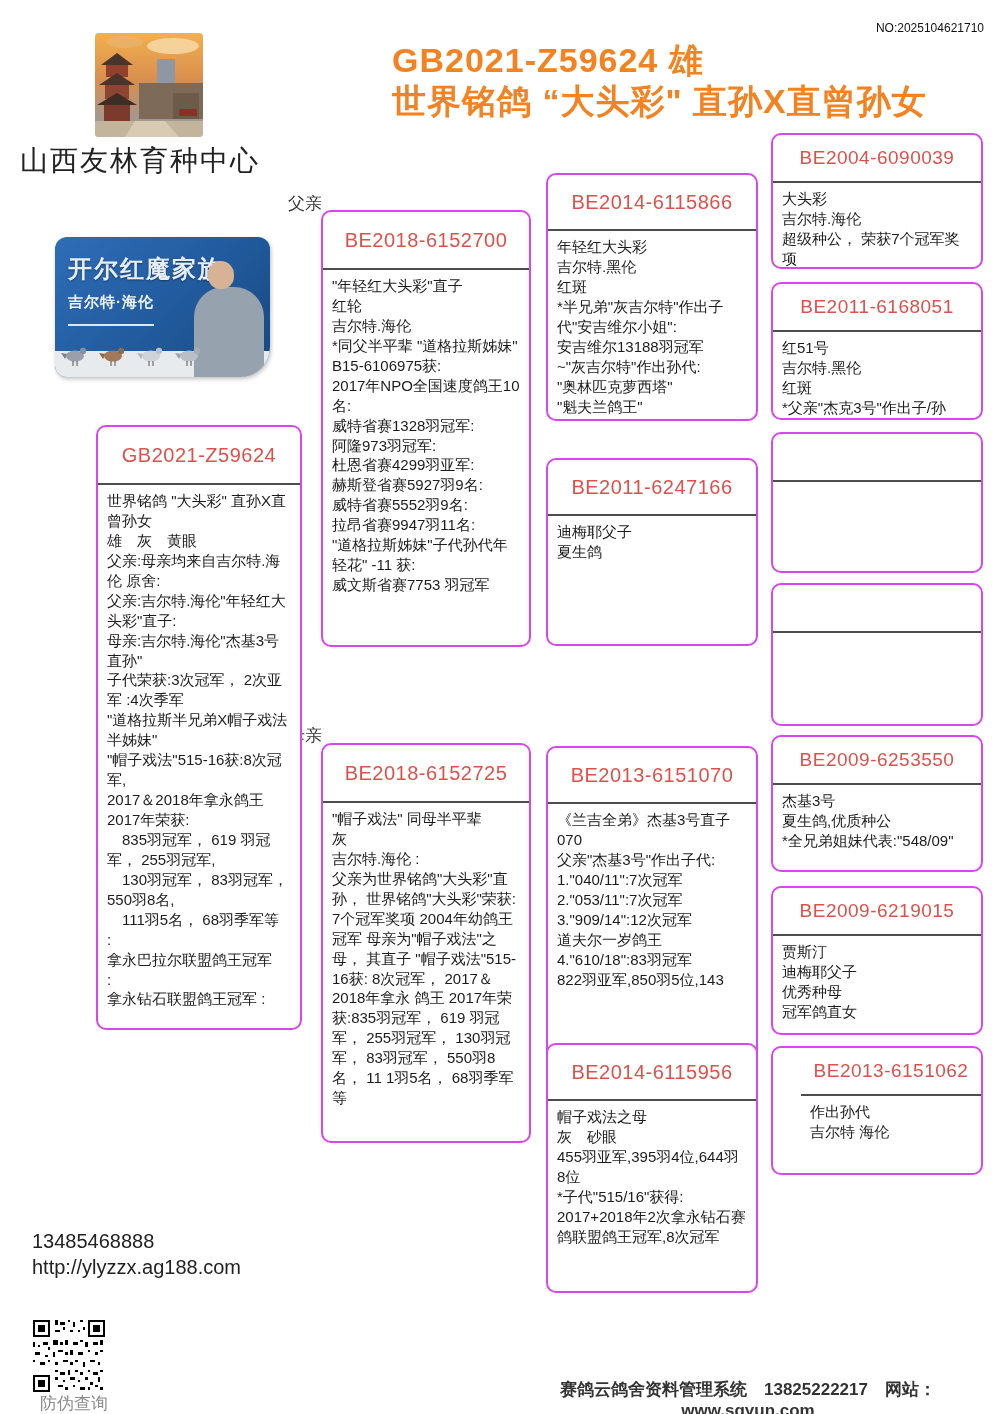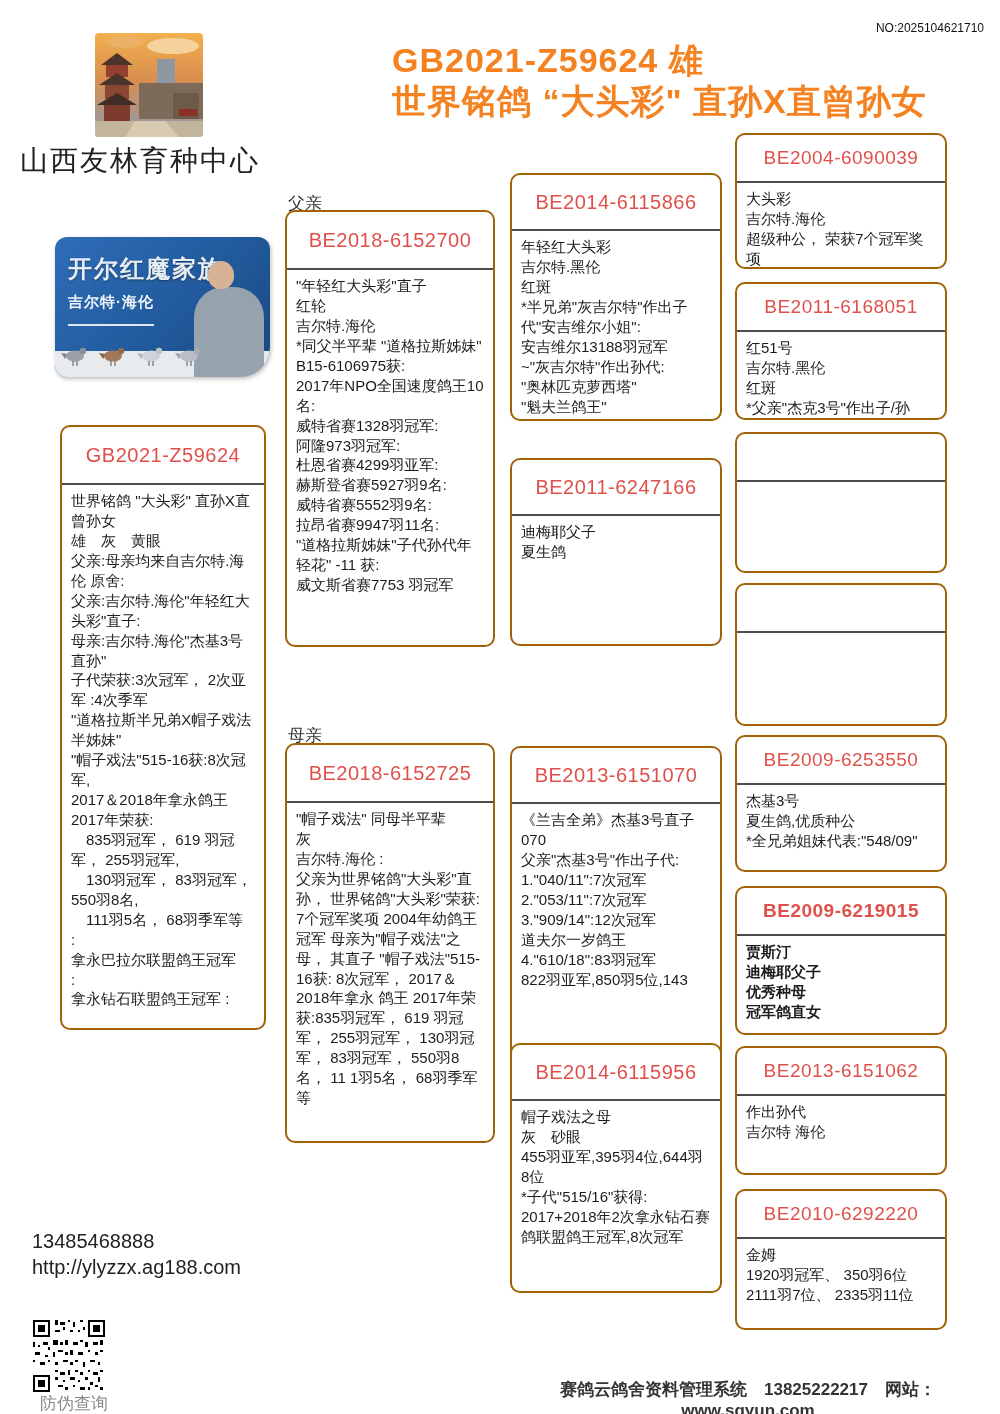--- a/index.html
+++ b/index.html
@@ -22,21 +22,21 @@
                 color:#e7edf4;letter-spacing:2px;text-shadow:0 1px 2px rgba(0,0,0,.4);}
   .banner-sub{position:absolute;left:13px;top:56px;font-size:15px;font-weight:bold;color:#eef3f8;
               border-bottom:2px solid #dfe7f0;padding-bottom:12px;letter-spacing:1px;}
   .banner-ledge{position:absolute;left:0;right:0;bottom:0;height:26px;background:#e8ebee;}
   .banner-man-head{position:absolute;right:36px;top:24px;width:26px;height:28px;border-radius:50% 50% 45% 45%;
                    background:#d8b295;z-index:3;}
   .banner-man-body{position:absolute;right:6px;top:50px;width:70px;height:92px;border-radius:30px 30px 0 0;
                    background:#96a2ad;z-index:2;}
   .banner-pigeons{position:absolute;left:6px;bottom:2px;z-index:3;}
 
-  .pbox{position:absolute;border:2px solid #a16207;border-radius:10px;background:#fff;box-sizing:border-box;overflow:hidden;}
+  .pbox{position:absolute;border:2px solid #d946ef;border-radius:10px;background:#fff;box-sizing:border-box;overflow:hidden;margin-left:36px;}
   .pbox-header{display:flex;align-items:center;justify-content:center;border-bottom:2px solid #4d4d4d;
                color:#e0504b;font-size:20px;letter-spacing:.5px;}
   .hdr-tall{height:56px;}
   .hdr-mid{height:54px;}
   .hdr-small{height:46px;font-size:19px;}
   .pbox-body{padding:6px 9px;font-size:15px;line-height:1.33;white-space:pre-line;color:#1c1c1c;}
 
   .gen-label{position:absolute;font-size:17px;color:#333;}
 
   .phone{position:absolute;left:32px;top:1230px;font-size:20px;color:#222;}
@@ -229,37 +229,31 @@
   <div class="pbox" style="left:735px;top:583px;width:212px;height:143px;">
     <div class="pbox-header hdr-small"></div>
     <div class="pbox-body"></div>
   </div>
   <div class="pbox" style="left:735px;top:735px;width:212px;height:137px;">
     <div class="pbox-header hdr-small">BE2009-6253550</div>
     <div class="pbox-body">杰基3号
 夏生鸽,优质种公
 *全兄弟姐妹代表:"548/09"</div>
   </div>
-  <div class="pbox" style="left:735px;top:886px;width:212px;height:149px;font-weight:bold;">
+  <div class="pbox" style="left:735px;top:886px;width:212px;height:149px;">
     <div class="pbox-header hdr-small">BE2009-6219015</div>
     <div class="pbox-body">贾斯汀
 迪梅耶父子
 优秀种母
 冠军鸽直女</div>
   </div>
-  <div class="pbox" style="left:735px;top:1046px;width:212px;height:129px;">
+  <div class="pbox" style="left:735px;top:1046px;width:212px;height:129px;padding-left:28px;">
     <div class="pbox-header hdr-small">BE2013-6151062</div>
     <div class="pbox-body">作出孙代
 吉尔特 海伦</div>
-  </div>
-  <div class="pbox" style="left:735px;top:1189px;width:212px;height:141px;">
-    <div class="pbox-header hdr-small">BE2010-6292220</div>
-    <div class="pbox-body">金姆
-1920羽冠军、 350羽6位
-2111羽7位、 2335羽11位</div>
   </div>
 
   <div class="phone">13485468888</div>
   <div class="site">http://ylyzzx.ag188.com</div>
   <div class="qr">
     <svg width="72" height="72" viewBox="0 0 29 29" shape-rendering="crispEdges">
       <rect width="29" height="29" fill="#fff"></rect>
       <g fill="#000">
         <rect x="0" y="0" width="7" height="7"></rect>
           <rect x="22" y="0" width="7" height="7"></rect>

